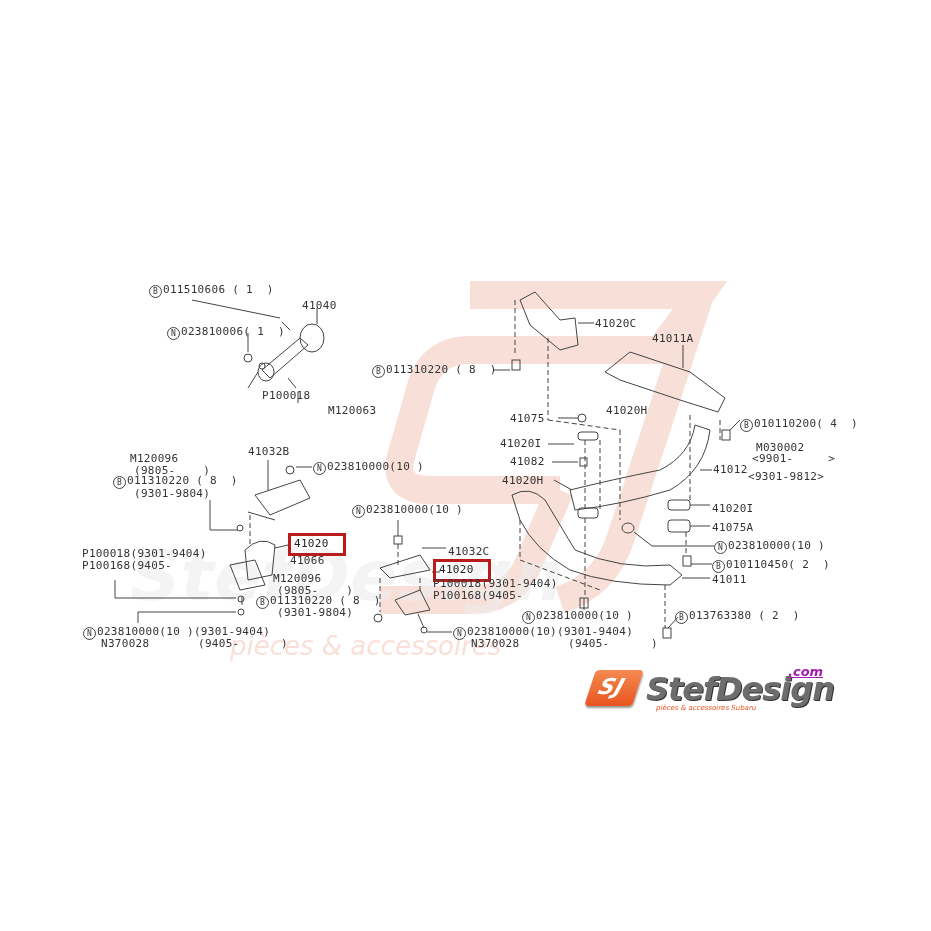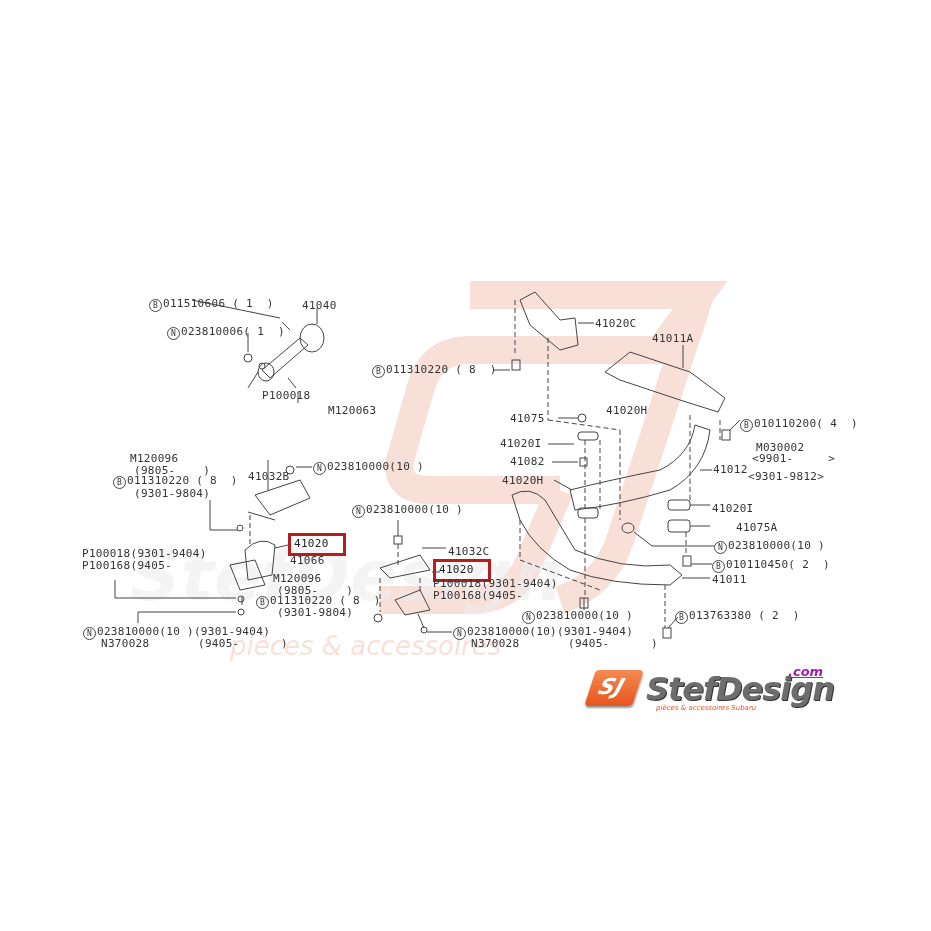--- a/index.html
+++ b/index.html
@@ -135,31 +135,31 @@
         <line x1="665" y1="585" x2="665" y2="628"></line>
         <line x1="686" y1="532" x2="686" y2="556"></line>
         <line x1="250" y1="515" x2="250" y2="545"></line>
         <line x1="398" y1="544" x2="398" y2="565"></line>
         <line x1="380" y1="578" x2="380" y2="612"></line>
         <line x1="420" y1="578" x2="420" y2="592"></line>
       </g>
     </g>
   </svg>
 
-  <div class="lbl" style="left:141px;top:298px;padding-left:8px;"><span class="circ">B</span><span>011510606 ( 1  )</span></div>
+  <div class="lbl" style="left:141px;top:284px;padding-left:8px;"><span class="circ">B</span><span>011510606 ( 1  )</span></div>
   <div class="lbl" style="left:302px;top:300px;">41040</div>
   <div class="lbl" style="left:167px;top:326px;"><span class="circ">N</span><span>023810006( 1  )</span></div>
   <div class="lbl" style="left:222px;top:390px;margin-left:40px;">P100018</div>
   <div class="lbl" style="left:280px;top:405px;padding-left:48px;">M120063</div>
 
   <div class="lbl" style="left:130px;top:453px;">M120096</div>
   <div class="lbl" style="left:134px;top:465px;">(9805-    )</div>
   <div class="lbl" style="left:113px;top:475px;"><span class="circ">B</span><span>011310220 ( 8  )</span></div>
   <div class="lbl" style="left:134px;top:488px;">(9301-9804)</div>
-  <div class="lbl" style="left:248px;top:446px;margin-top:25px;">41032B</div>
+  <div class="lbl" style="left:248px;top:446px;">41032B</div>
   <div class="lbl" style="left:313px;top:461px;"><span class="circ">N</span><span>023810000(10 )</span></div>
 
   <div class="hl" style="left:288px;top:533px;width:52px;height:17px;">
       <span>41020</span>
     </div>
   <div class="lbl" style="left:290px;top:555px;">41066</div>
   <div class="lbl" style="left:82px;top:548px;">P100018(9301-9404)</div>
   <div class="lbl" style="left:82px;top:560px;">P100168(9405-</div>
   <div class="lbl" style="left:273px;top:573px;">M120096</div>
   <div class="lbl" style="left:277px;top:585px;">(9805-    )</div>
@@ -188,21 +188,21 @@
   <div class="lbl" style="left:500px;top:438px;">41020I</div>
   <div class="lbl" style="left:510px;top:456px;">41082</div>
   <div class="lbl" style="left:502px;top:475px;">41020H</div>
 
   <div class="lbl" style="left:740px;top:418px;"><span class="circ">B</span><span>010110200( 4  )</span></div>
   <div class="lbl" style="left:748px;top:431px;margin-top:40px;">&lt;9301-9812&gt;</div>
   <div class="lbl" style="left:756px;top:442px;">M030002</div>
   <div class="lbl" style="left:752px;top:453px;">&lt;9901-     &gt;</div>
   <div class="lbl" style="left:713px;top:464px;">41012</div>
   <div class="lbl" style="left:712px;top:503px;">41020I</div>
-  <div class="lbl" style="left:736px;top:522px;">41075A</div>
+  <div class="lbl" style="left:712px;top:522px;">41075A</div>
   <div class="lbl" style="left:714px;top:540px;"><span class="circ">N</span><span>023810000(10 )</span></div>
   <div class="lbl" style="left:712px;top:559px;"><span class="circ">B</span><span>010110450( 2  )</span></div>
   <div class="lbl" style="left:712px;top:574px;">41011</div>
   <div class="lbl" style="left:522px;top:610px;"><span class="circ">N</span><span>023810000(10 )</span></div>
   <div class="lbl" style="left:675px;top:610px;"><span class="circ">B</span><span>013763380 ( 2  )</span></div>
 
   <div class="logo">
     <div class="logo-badge">
         <span>SJ</span>
       </div>

